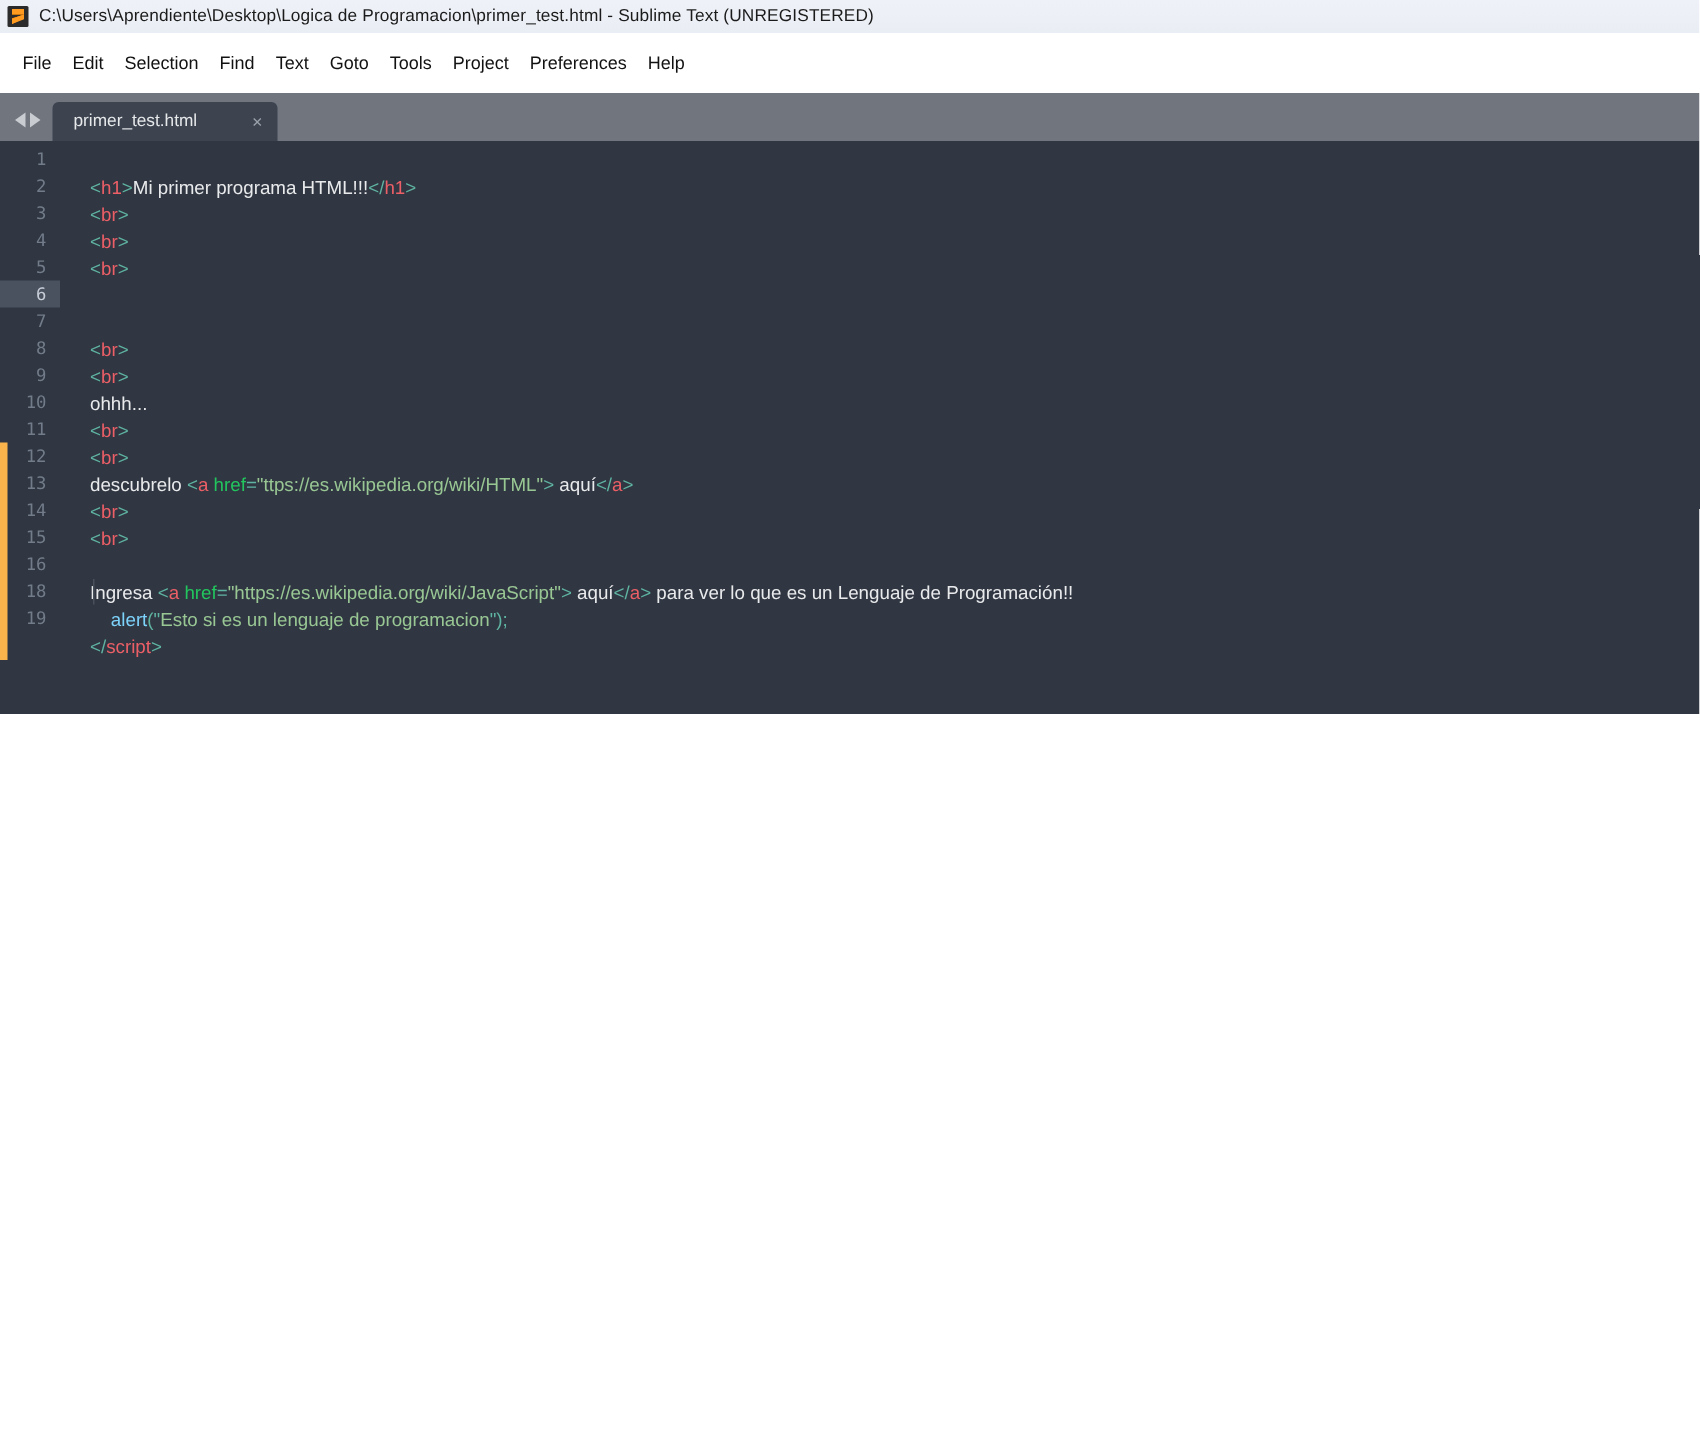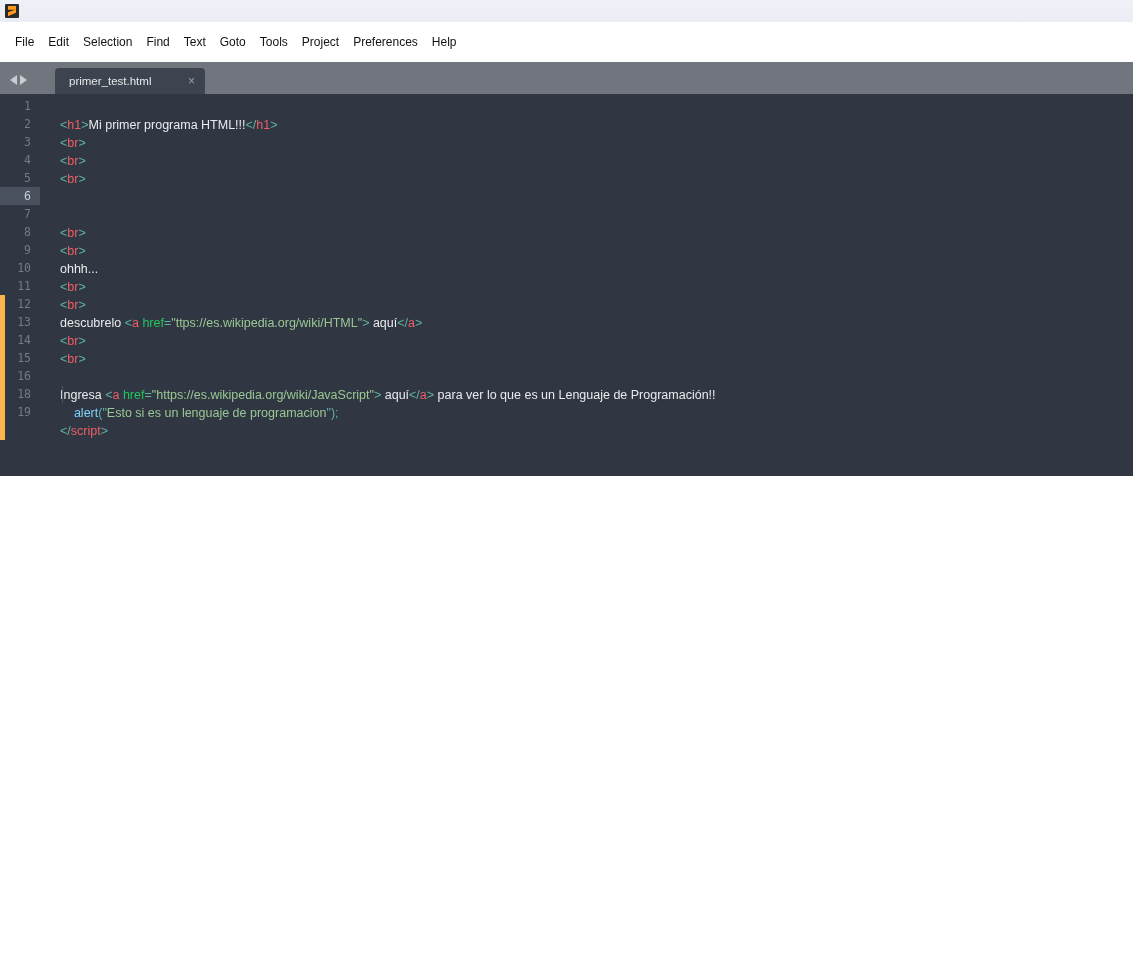--- a/index.html
+++ b/index.html
@@ -100,21 +100,20 @@
 
   .tab {
     height: 26px;
     background: #3d4450;
     display: flex;
     align-items: center;
     padding: 0 10px 0 14px;
     border-radius: 4px 4px 0 0;
     min-width: 150px;
     box-sizing: border-box;
-    margin-left: 20px;
   }
   .tab-label {
     font-size: 11.5px;
     color: #e6e8ea;
     white-space: nowrap;
     flex: 1 1 auto;
   }
   .tab-close {
     font-size: 12px;
     color: #9aa0a8;
@@ -202,20 +201,21 @@
   .page-rest {
     background: #ffffff;
     height: 506px;
   }
 </style>
 </head>
 <body>
 
 <div class="titlebar">
   <div class="app-logo"></div>
+  <div class="title-text">C:\Users\Aprendiente\Desktop\Logica de Programacion\primer_test.html - Sublime Text (UNREGISTERED)</div>
 </div>
 
 <div class="menubar" id="menubar">
     <div class="menu-item">File</div>
     <div class="menu-item">Edit</div>
     <div class="menu-item">Selection</div>
     <div class="menu-item">Find</div>
     <div class="menu-item">Text</div>
     <div class="menu-item">Goto</div>
     <div class="menu-item">Tools</div>

